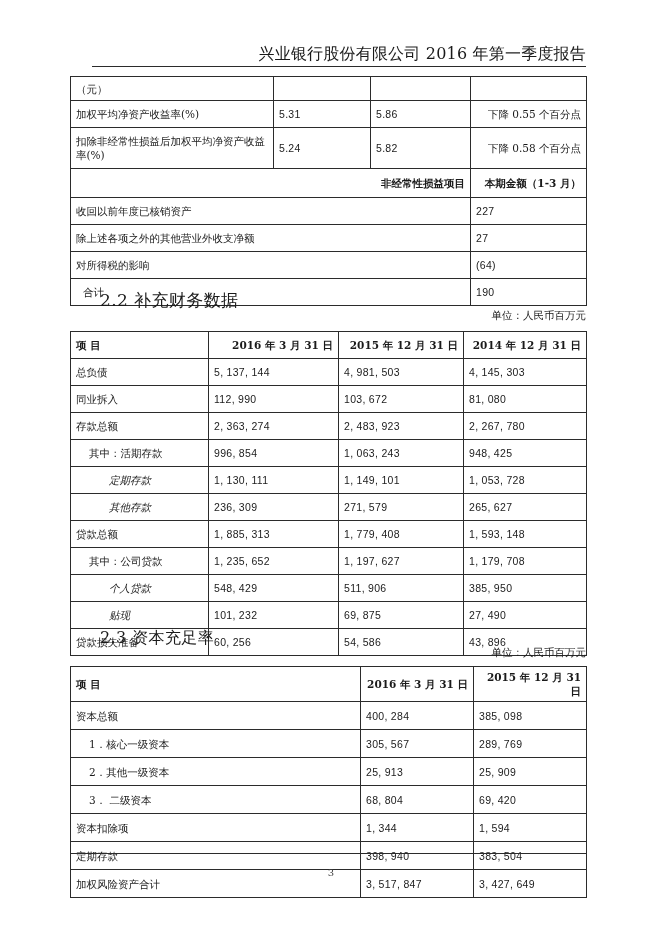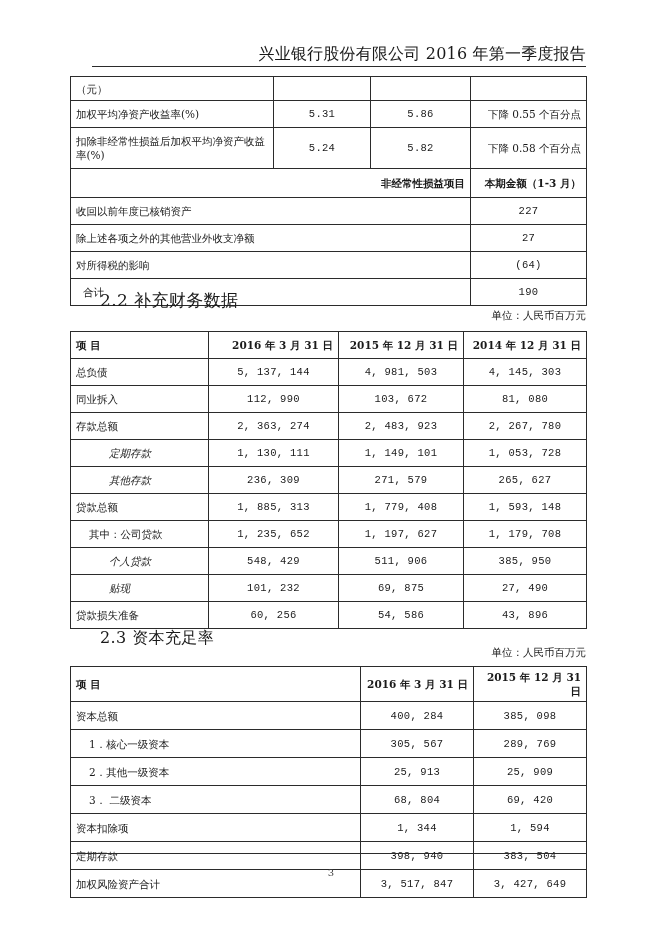--- a/index.html
+++ b/index.html
@@ -50,22 +50,22 @@
     line-height: 14px;
     width: 516px;
   }
   table.doc-table td {
     border: 1px solid #2b2b2b;
     padding: 3px 5px;
     vertical-align: middle;
     word-break: break-all;
   }
   .num {
-    text-align: center;
-    font-family: Liberation Mono, monospace;
+    text-align: left;
+    font-family: Liberation Sans, sans-serif;
     letter-spacing: 0.3px;
     white-space: nowrap;
   }
   .ctr { text-align: right; }
   .bold { font-weight: bold; }
   .ind1 { padding-left: 18px !important; }
   .ind2 { padding-left: 38px !important; font-style: italic; }
   .ind-half { padding-left: 12px !important; }
 
   
@@ -241,20 +241,26 @@
           <td class="num">103, 672</td>
           <td class="num">81, 080</td>
         </tr>
         <tr>
           <td>存款总额</td>
           <td class="num">2, 363, 274</td>
           <td class="num">2, 483, 923</td>
           <td class="num">2, 267, 780</td>
         </tr>
         <tr>
+          <td class="ind1">其中：活期存款</td>
+          <td class="num">996, 854</td>
+          <td class="num">1, 063, 243</td>
+          <td class="num">948, 425</td>
+        </tr>
+        <tr>
           <td class="ind2">定期存款</td>
           <td class="num">1, 130, 111</td>
           <td class="num">1, 149, 101</td>
           <td class="num">1, 053, 728</td>
         </tr>
         <tr>
           <td class="ind2">其他存款</td>
           <td class="num">236, 309</td>
           <td class="num">271, 579</td>
           <td class="num">265, 627</td>

